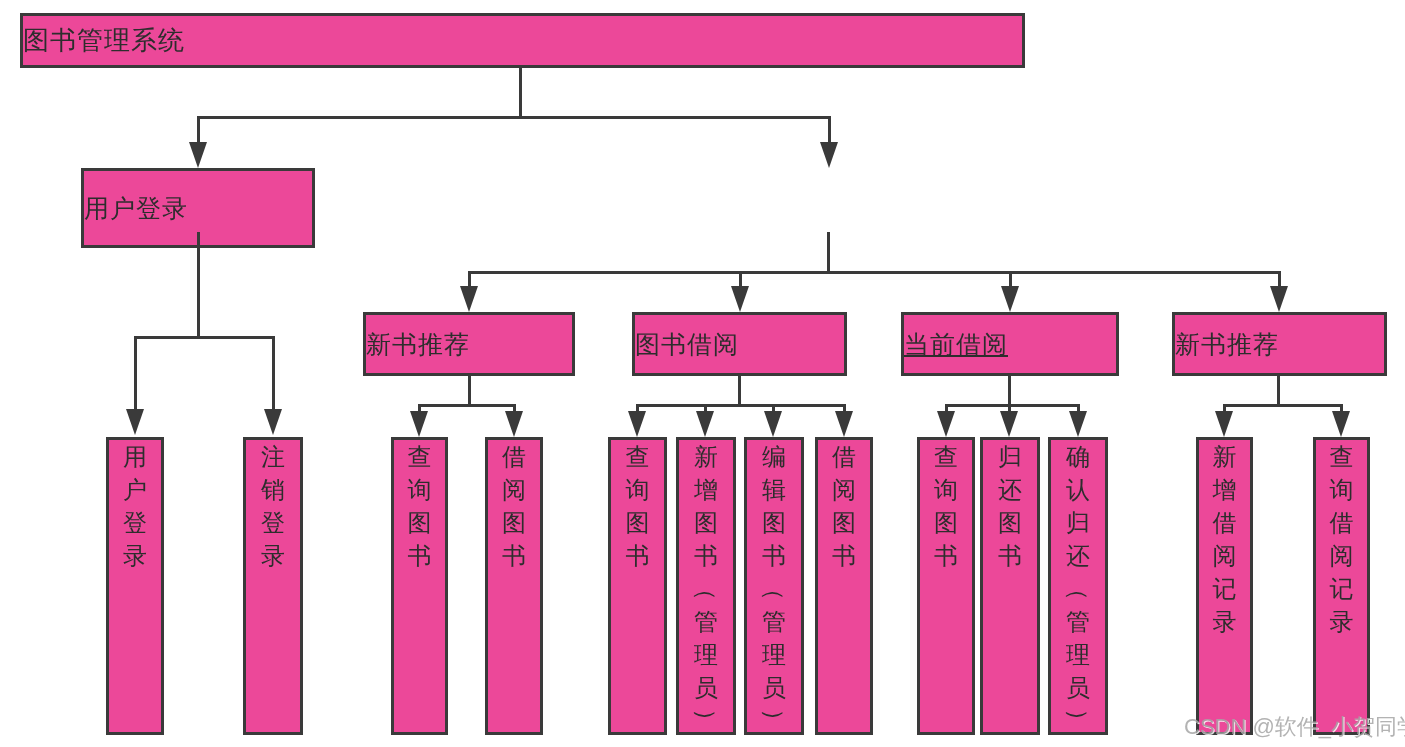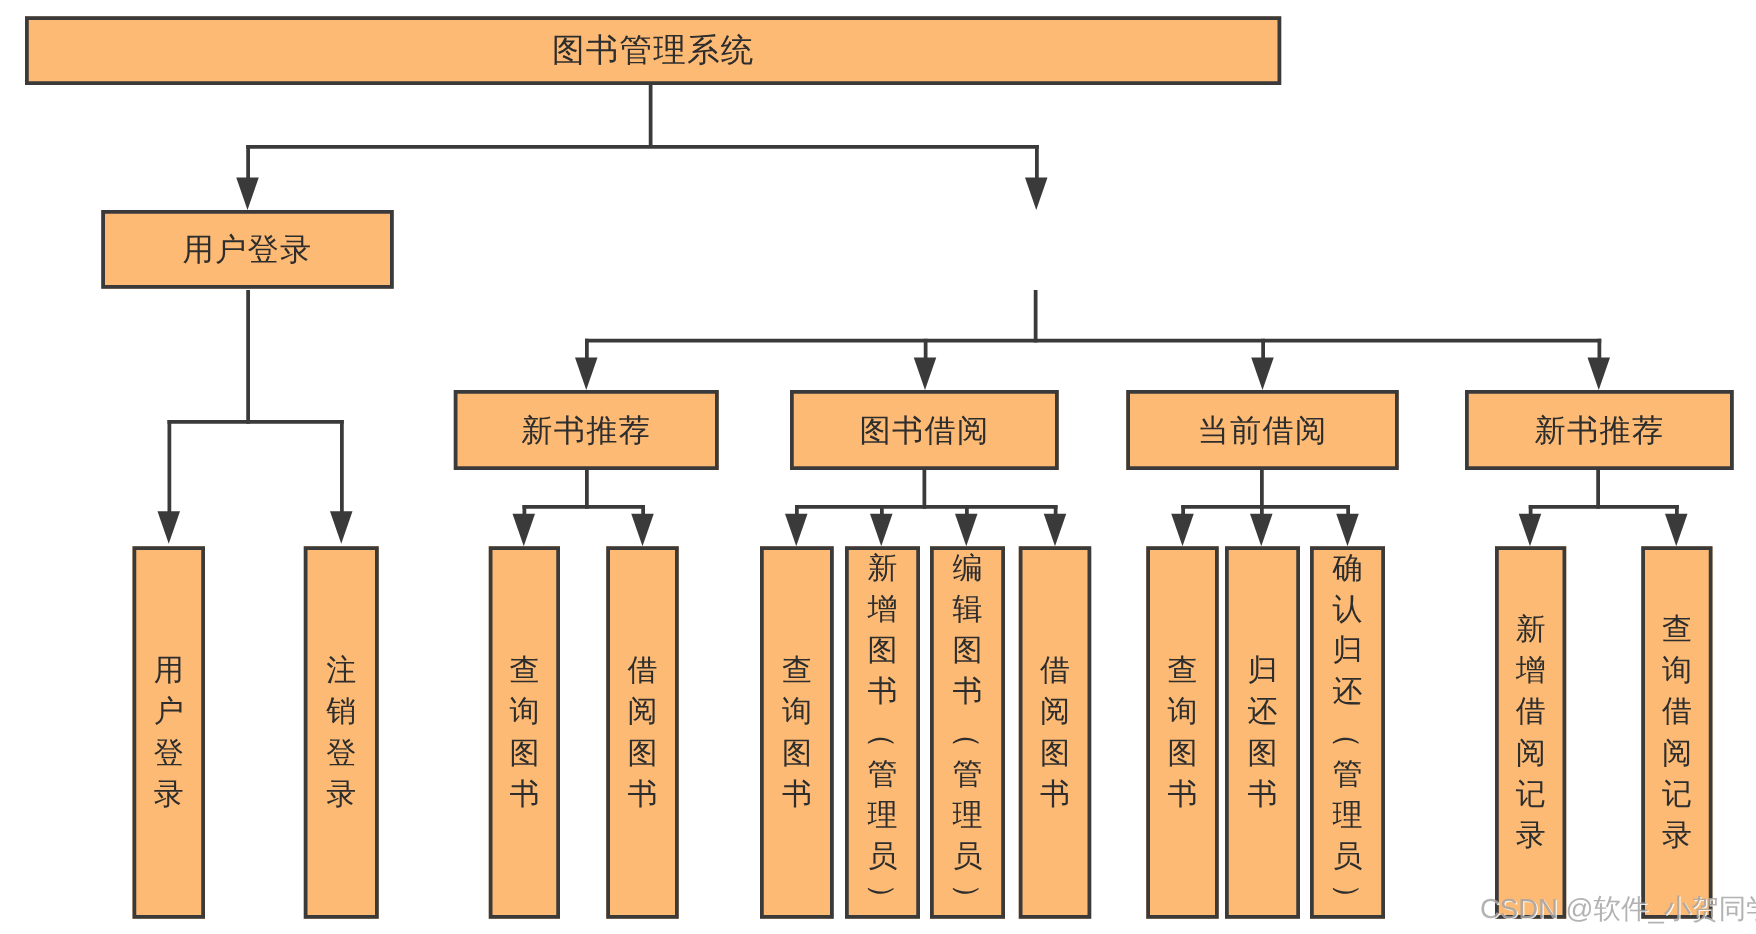--- a/index.html
+++ b/index.html
@@ -14,25 +14,25 @@
     height: 747px;
     background: #ffffff;
     overflow: hidden;
     font-family: "Liberation Sans", "DejaVu Sans", sans-serif;
     color: var(--text);
   }
   
   .node {
     position: absolute;
     box-sizing: border-box;
-    background: #fdba74;
+    background: #ec4899;
     border: 3px solid var(--line);
     display: flex;
     align-items: center;
-    justify-content: center;
+    justify-content: flex-start;
   }
   .hlabel {
     font-size: 25px;
     letter-spacing: 1px;
     white-space: nowrap;
   }
   .root-label { font-size: 26px; }
   .vnode {
     flex-direction: column;
   }
@@ -85,21 +85,21 @@
     <span class="hlabel root-label">图书管理系统</span>
   </div>
 
   <div class="seg v" style="left:519px; top:68px; height:50px;"></div>
   <div class="seg h" style="left:197px; top:116px; width:634px;"></div>
   <div class="seg v" style="left:197px; top:116px; height:32px;"></div>
   <div class="arrow" style="left:189px; top:142px;"></div>
   <div class="seg v" style="left:828px; top:116px; height:32px;"></div>
   <div class="arrow" style="left:820px; top:142px;"></div>
 
-  <div class="node" style="left:81px; top:168px; width:234px; height:63px;">
+  <div class="node" style="left:81px; top:168px; width:234px; height:80px;">
     <span class="hlabel">用户登录</span>
   </div>
 
   <div class="seg v" style="left:197px; top:232px; height:107px;"></div>
   <div class="seg h" style="left:134px; top:336px; width:141px;"></div>
   <div class="seg v" style="left:134px; top:336px; height:80px;"></div>
   <div class="arrow" style="left:126px; top:409px;"></div>
   <div class="seg v" style="left:272px; top:336px; height:80px;"></div>
   <div class="arrow" style="left:264px; top:409px;"></div>
 
@@ -113,21 +113,21 @@
   <div class="arrow" style="left:1001px; top:286px;"></div>
   <div class="seg v" style="left:1278px; top:271px; height:20px;"></div>
   <div class="arrow" style="left:1270px; top:286px;"></div>
 
   <div class="node" style="left:632px; top:312px; width:215px; height:64px;">
     <span class="hlabel">图书借阅</span>
   </div>
   <div class="node" style="left:363px; top:312px; width:212px; height:64px;">
     <span class="hlabel">新书推荐</span>
   </div>
-  <div class="node" style="left:901px; top:312px; width:218px; height:64px;">
+  <div class="node" style="left:901px; top:312px; width:218px; height:64px;text-decoration:underline;">
     <span class="hlabel">当前借阅</span>
   </div>
   <div class="node" style="left:1172px; top:312px; width:215px; height:64px;">
     <span class="hlabel">新书推荐</span>
   </div>
 
   <div class="seg v" style="left:468px; top:376px; height:31px;"></div>
   <div class="seg h" style="left:418px; top:404px; width:98px;"></div>
   <div class="seg v" style="left:418px; top:404px; height:14px;"></div>
   <div class="arrow" style="left:410px; top:411px;"></div>

